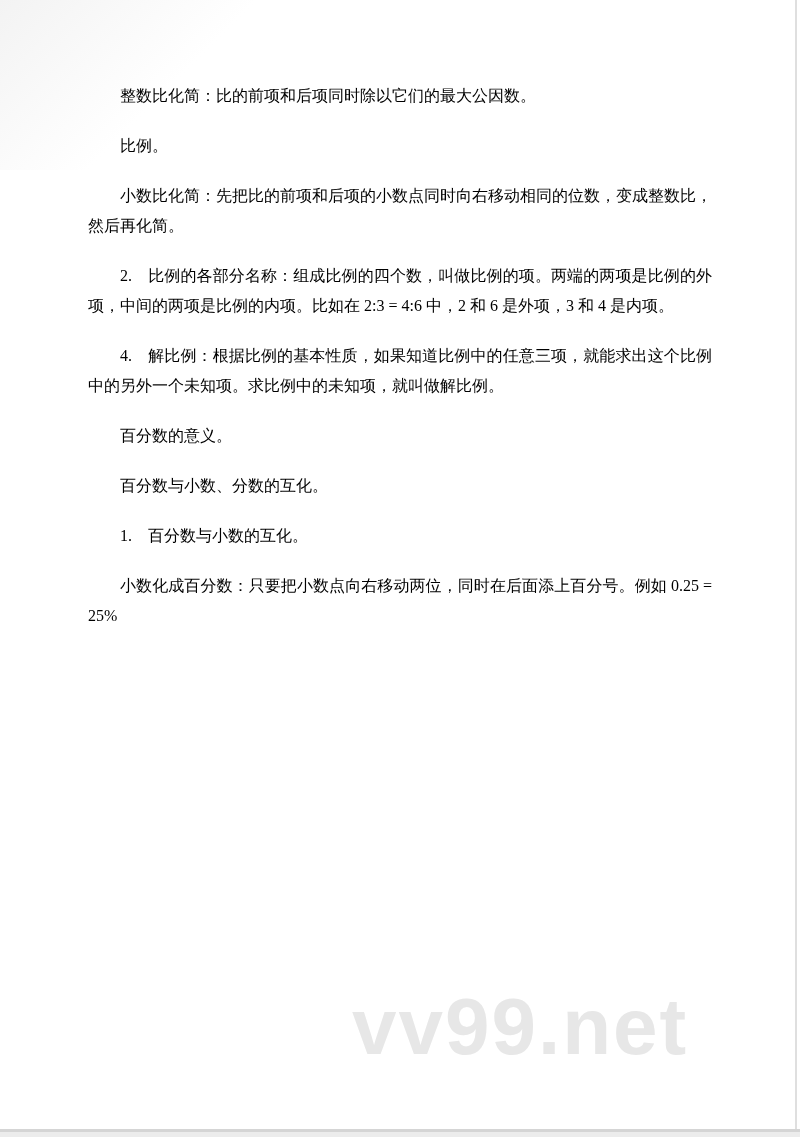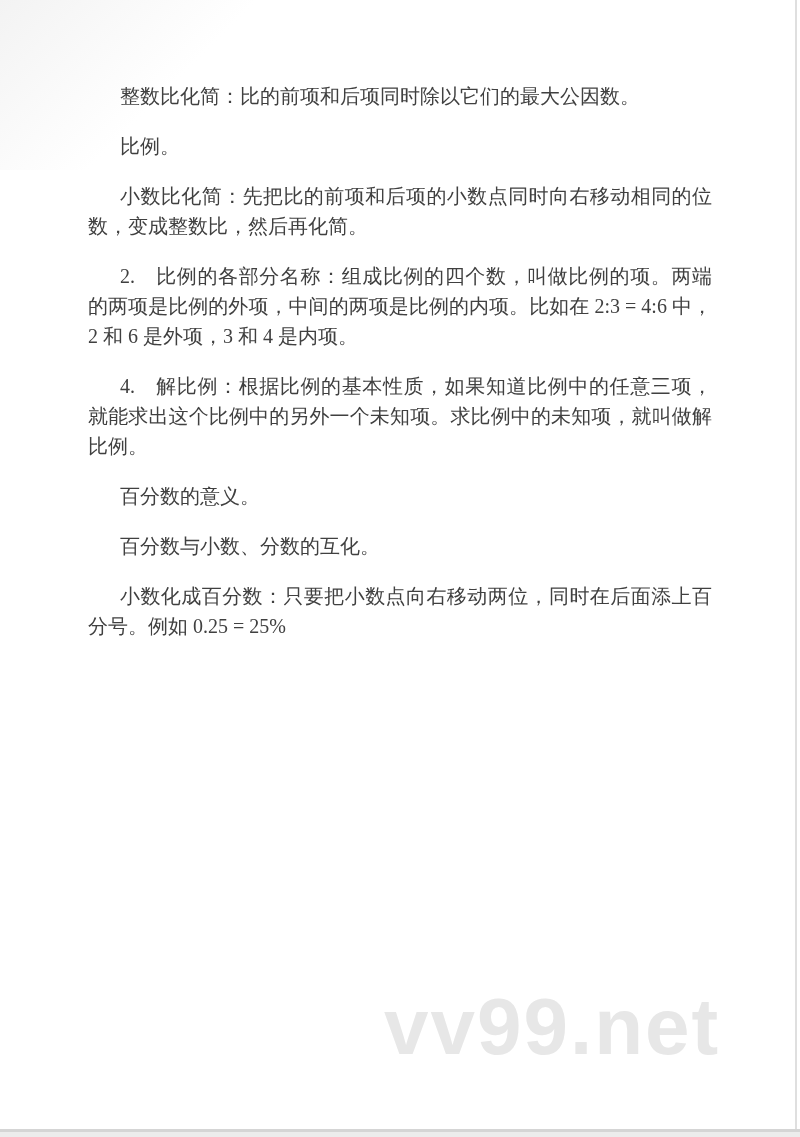--- a/index.html
+++ b/index.html
@@ -23,43 +23,42 @@
     top: 0; left: 0;
     width: 300px; height: 170px;
     background: linear-gradient(135deg, #f3f3f3 0%, rgba(255,255,255,0) 55%);
     pointer-events: none;
   }
   .content {
     position: absolute;
     left: 88px;
     top: 81px;
     width: 624px;
-    font-size: 20px;
+    font-size: 16px;
     line-height: 30px;
-    color: #404040;
+    color: #000000;
     text-align: justify;
   }
   .content p {
     margin: 0 0 20px 0;
     text-indent: 32px;
   }
   .watermark {
     position: absolute;
     left: 352px;
     top: 995px;
     height: 80px;
     line-height: 64px;
     font-family: "Liberation Sans", "DejaVu Sans", sans-serif;
     font-weight: bold;
     font-size: 80px;
     letter-spacing: 2px;
     color: #e7e7e7;
     pointer-events: none;
     white-space: nowrap;
-    margin-left: 32px;
   }
   .right-edge {
     position: absolute;
     top: 0;
     right: 3px;
     width: 2px;
     height: 1130px;
     background: #dfdfdf;
   }
   .bottom-line {
@@ -86,20 +85,21 @@
   <div class="corner-shade"></div>
 
   <main class="content">
     <p>整数比化简：比的前项和后项同时除以它们的最大公因数。</p>
     <p>比例。</p>
     <p>小数比化简：先把比的前项和后项的小数点同时向右移动相同的位数，变成整数比，然后再化简。</p>
     <p>2.　比例的各部分名称：组成比例的四个数，叫做比例的项。两端的两项是比例的外项，中间的两项是比例的内项。比如在 2:3 = 4:6 中，2 和 6 是外项，3 和 4 是内项。</p>
     <p>4.　解比例：根据比例的基本性质，如果知道比例中的任意三项，就能求出这个比例中的另外一个未知项。求比例中的未知项，就叫做解比例。</p>
     <p>百分数的意义。</p>
     <p>百分数与小数、分数的互化。</p>
+    <p>1.　百分数与小数的互化。</p>
     <p>小数化成百分数：只要把小数点向右移动两位，同时在后面添上百分号。例如 0.25 = 25%</p>
   </main>
 
   <div class="watermark">vv99.net</div>
 
   <div class="right-edge"></div>
   <div class="bottom-line"></div>
   <div class="bottom-band"></div>
 </div>
 

